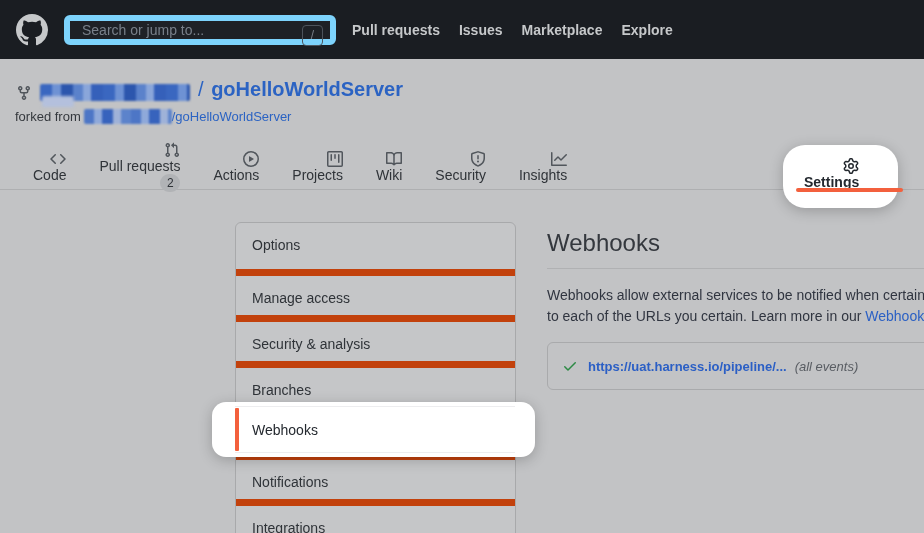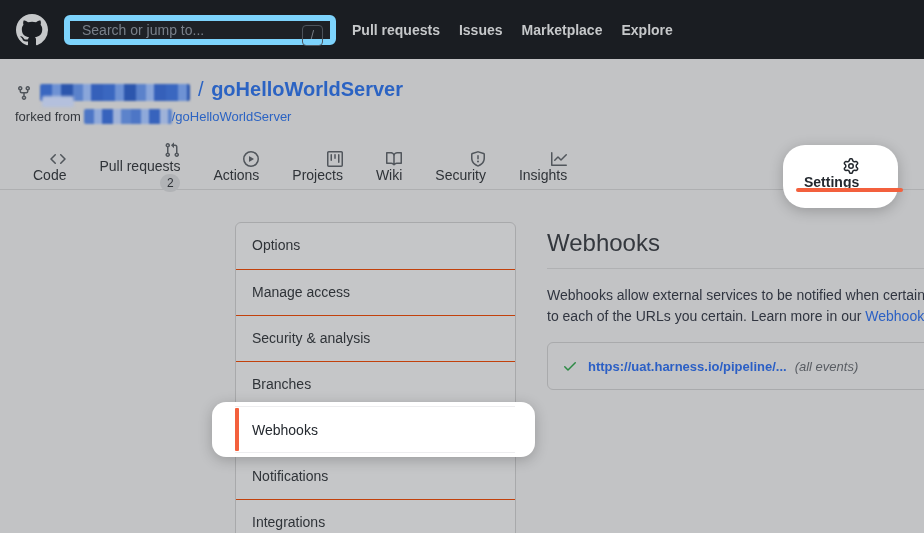--- a/index.html
+++ b/index.html
@@ -80,21 +80,21 @@
   .tab-underline { position:absolute; left:13px; top:43px; width:107px; height:4px; border-radius:2px; }
 
   
   .side-menu {
     position:absolute; left:235px; top:222px; width:281px;
     background:#c5c6c8; border:1px solid #a8a9ab; border-radius:6px;
   }
   .menu-item {
     height:46px; line-height:45px; padding-left:16px;
     font-size:14px; color:#2f3338; cursor:pointer;
-    border-top:1px solid #c2410c;
+    border-top:7px solid #c2410c;
   }
   .menu-item:first-child { border-top:none; }
 
   
   .webhooks-spot {
     position:absolute; left:212px; top:402px; width:323px; height:55px;
     background:#ffffff; border-radius:14px; z-index:6;
     box-shadow:0 3px 14px rgba(0,0,0,0.22);
   }
   .webhooks-spot .inner {

